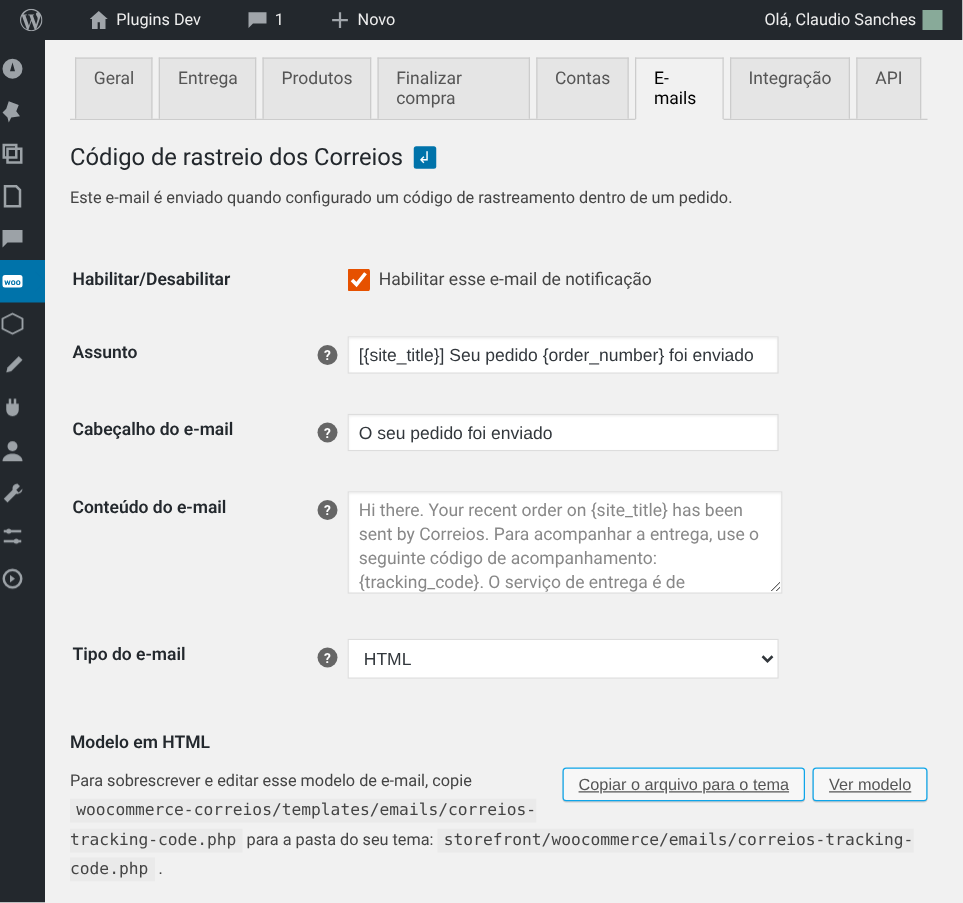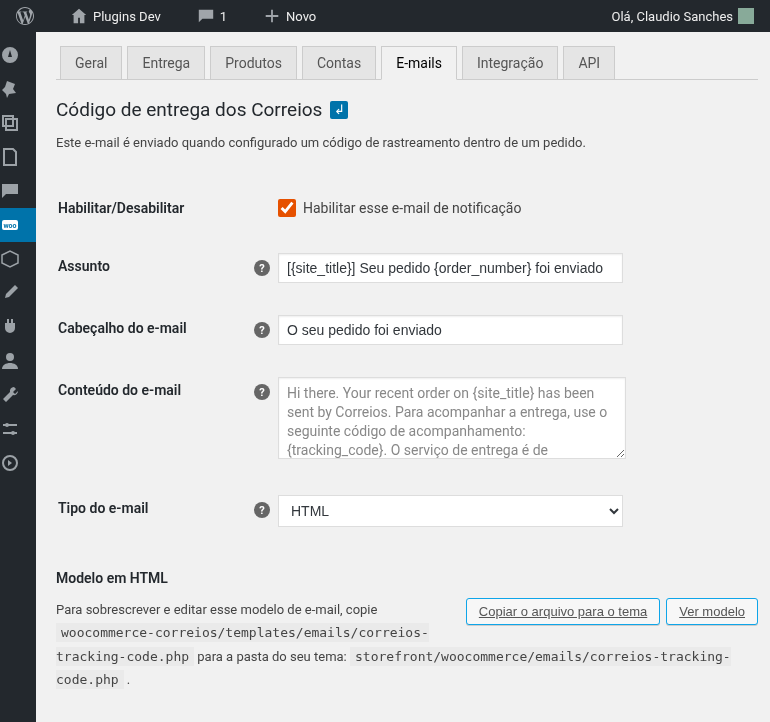--- a/index.html
+++ b/index.html
@@ -13,21 +13,21 @@
 .avatar { width: 16px; height: 16px; background: #8a9; }
 
 .main { display: flex; height: 690px; }
 .sidebar { width: 36px; background: #23282d; display: flex; flex-direction: column; padding-top: 6px; }
 .sidebar-item { width: 36px; height: 34px; display: flex; align-items: center; justify-content: flex-start; cursor: pointer; position: relative; }
 .sidebar-item svg { width: 20px; height: 20px; fill: #9ca2a7; }
 .sidebar-item.active { background: #0073aa; }
 .sidebar-item.active svg { fill: #fff; }
 .sidebar-item.active::after { content: ""; position: absolute; right: -8px; top: 50%; margin-top: -8px; border: 8px solid transparent; border-left-color: #0073aa; }
 
-.content { flex: 1; padding: 10px 12px 20px 20px; overflow: auto; }
+.content { flex: 1; padding: 10px 28px 20px 20px; overflow: auto; }
 
 .nav-tabs { border-bottom: 1px solid #ccc; margin-bottom: 18px; display: flex; gap: 0; padding-left: 4px; }
 .nav-tab { background: #e5e5e5; border: 1px solid #ccc; border-bottom: none; color: #555; padding: 8px 14px; margin-right: 5px; font-size: 14px; cursor: pointer; margin-top: 4px; }
 .nav-tab.active { background: #f1f1f1; border-bottom: 1px solid #f1f1f1; margin-bottom: -1px; color: #000; }
 
 h2.title { font-size: 19px; font-weight: 400; color: #23282d; margin-bottom: 14px; display: flex; align-items: center; gap: 8px; }
 .back-icon { width: 18px; height: 18px; background: #0073aa; color: #fff; display: inline-flex; align-items: center; justify-content: center; border-radius: 2px; font-size: 13px; }
 p.desc { font-size: 13px; color: #444; margin-bottom: 28px; }
 
 .form-table { width: 100%; }
@@ -158,28 +158,29 @@
           <path d="M8 7l4 3-4 3z"></path>
         </svg>
       </div>
   </div>
 
   <div class="content">
     <div class="nav-tabs">
       <div class="nav-tab">Geral</div>
       <div class="nav-tab">Entrega</div>
       <div class="nav-tab">Produtos</div>
+      <div class="nav-tab">Finalizar compra</div>
       <div class="nav-tab">Contas</div>
       <div class="nav-tab active">E-mails</div>
       <div class="nav-tab">Integração</div>
       <div class="nav-tab">API</div>
     </div>
 
     <h2 class="title">
-      <span>Código de entrega dos Correios</span>
+      <span>Código de rastreio dos Correios</span>
       <span class="back-icon">↲</span>
     </h2>
     <p class="desc">Este e-mail é enviado quando configurado um código de rastreamento dentro de um pedido.</p>
 
     <table class="form-table">
       <tbody>
           <tr>
         <th>Habilitar/Desabilitar</th>
         <td>
           <label class="checkbox-wrap">

